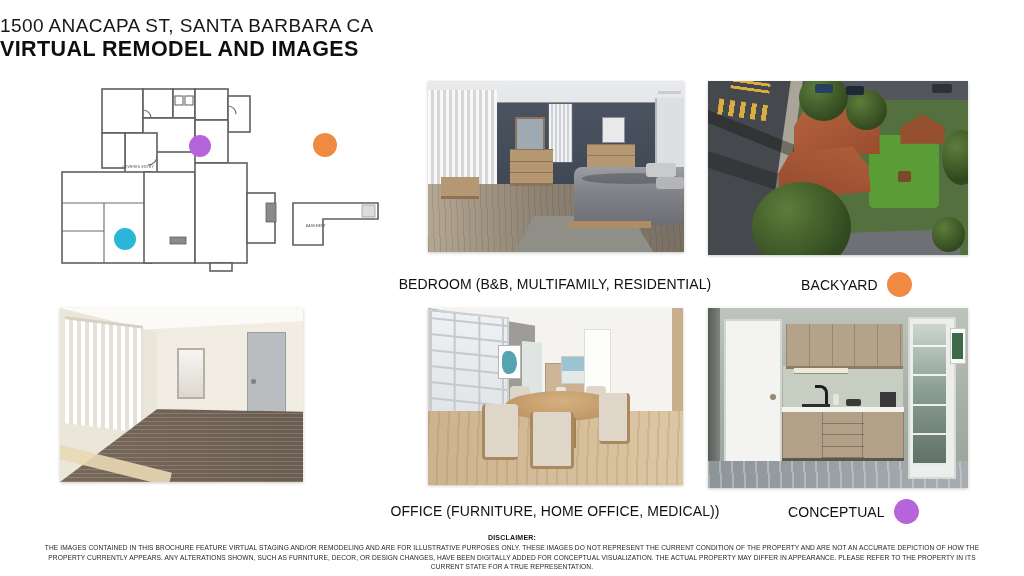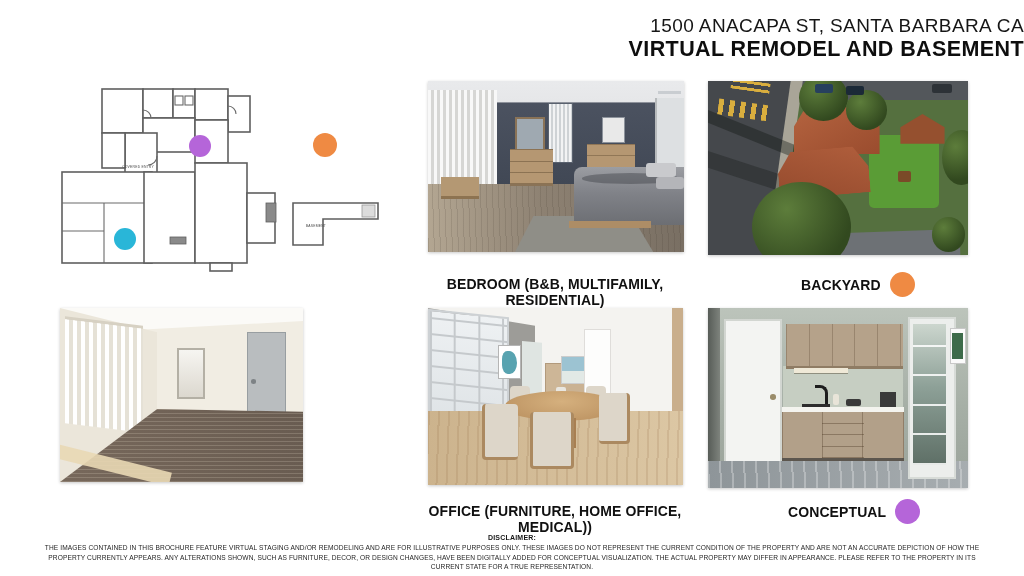--- a/index.html
+++ b/index.html
@@ -1,20 +1,20 @@
 <!DOCTYPE html>
 <html><head>
 <meta charset="utf-8">
 <style>
   html,body{margin:0;padding:0;}
   body{width:1024px;height:576px;background:#ffffff;position:relative;overflow:hidden;
        font-family:"Liberation Sans",sans-serif;color:#141414;}
 
   
-  .header{position:absolute;top:15px;left:0;width:100%;text-align:right;line-height:1.15;}
+  .header{position:absolute;top:15px;left:0;width:100%;text-align:left;line-height:1.15;}
   .header .addr{font-size:19px;font-weight:500;letter-spacing:.4px;color:#161616;}
   .header .sub{font-size:21.5px;font-weight:800;letter-spacing:.4px;color:#0e0e0e;}
 
   
   .floorplan{position:absolute;left:52px;top:76px;width:345px;height:196px;}
   .floorplan .wall{fill:#ffffff;stroke:#5f5f5f;stroke-width:1.6;}
   .floorplan .wall2{fill:none;stroke:#6a6a6a;stroke-width:1.1;}
   .floorplan .dark{fill:#8a8a8a;stroke:#5f5f5f;stroke-width:.8;}
   .floorplan .hatch{fill:#dcdcdc;stroke:#9a9a9a;stroke-width:.8;}
   .floorplan text{font-family:"Liberation Sans",sans-serif;font-size:3.4px;fill:#4a4a4a;letter-spacing:.2px;}
@@ -164,41 +164,41 @@
   .kt-glass{left:79%;top:9%;width:12.5%;height:78%;
     background:repeating-linear-gradient(0deg,rgba(255,255,255,.85) 0 2px,rgba(0,0,0,0) 2px 21%),
                linear-gradient(180deg,#ccd6ce 0%,#8da097 45%,#5e6f66 100%);}
   .kt-pic{right:.8%;top:11%;width:5.5%;height:19%;background:#fafafa;border:1px solid #c8c8c8;}
   .kt-pic i{position:absolute;inset:13%;background:#3d6b4a;display:block;}
   .kt-floor{left:0;bottom:0;width:100%;height:15%;
     background:repeating-linear-gradient(88deg,rgba(255,255,255,.28) 0 2px,rgba(0,0,0,0) 2px 12px),
                linear-gradient(90deg,#8e9599,#a7adb0);}
 
   
-  .caption{position:absolute;font-size:14px;font-weight:700;color:#101010;letter-spacing:.1px;}
+  .caption{position:absolute;font-size:14px;font-weight:400;color:#101010;letter-spacing:.1px;}
   .cap-center{text-align:center;}
   .cap-row{display:flex;align-items:center;gap:9px;}
   .dot{width:25px;height:25px;border-radius:50%;flex:0 0 auto;}
   #cap-bedroom{left:396px;top:276px;width:318px;}
   #cap-office{left:390px;top:503px;width:330px;}
   #cap-backyard{left:801px;top:271px;height:27px;}
   #cap-kitchenette{left:788px;top:498px;height:27px;}
 
   
   .disc-head{position:absolute;top:534px;left:0;width:100%;text-align:center;
     font-size:7px;font-weight:700;color:#161616;letter-spacing:.2px;}
   .disc-body{position:absolute;top:543px;left:32px;width:960px;text-align:center;
     font-size:6.6px;line-height:9.5px;color:#1d1d1d;letter-spacing:.1px;}
 </style>
 </head>
 <body>
 
 <div class="header">
   <div class="addr">1500 ANACAPA ST, SANTA BARBARA CA</div>
-  <div class="sub">VIRTUAL REMODEL AND BASEMENT</div>
+  <div class="sub">VIRTUAL REMODEL AND IMAGES</div>
 </div>
 
 <svg class="floorplan" viewBox="0 0 345 196">
   <g>
     <rect class="wall" x="50" y="13" width="41" height="44"></rect>
     <rect class="wall" x="91" y="13" width="30" height="29"></rect>
     <rect class="wall" x="121" y="13" width="22" height="29"></rect>
     <rect class="wall2" x="123" y="20" width="8" height="9"></rect>
     <rect class="wall2" x="133" y="20" width="8" height="9"></rect>
     <rect class="wall" x="143" y="13" width="33" height="31"></rect>

